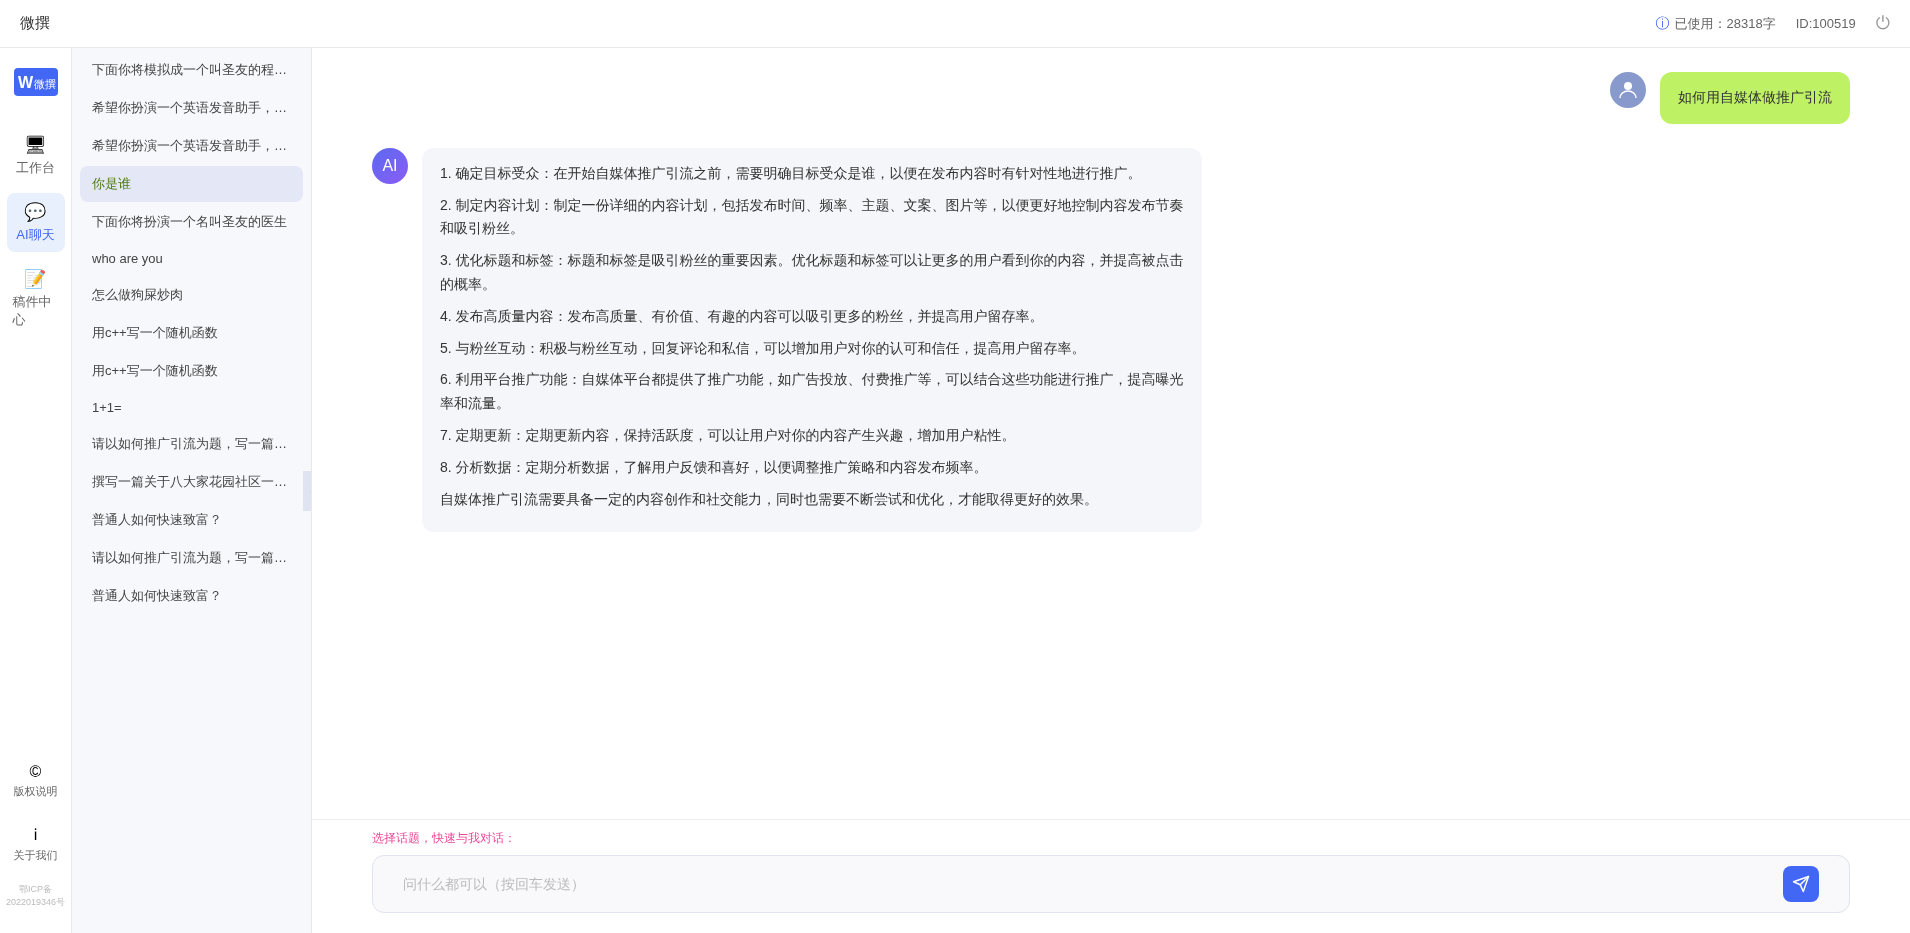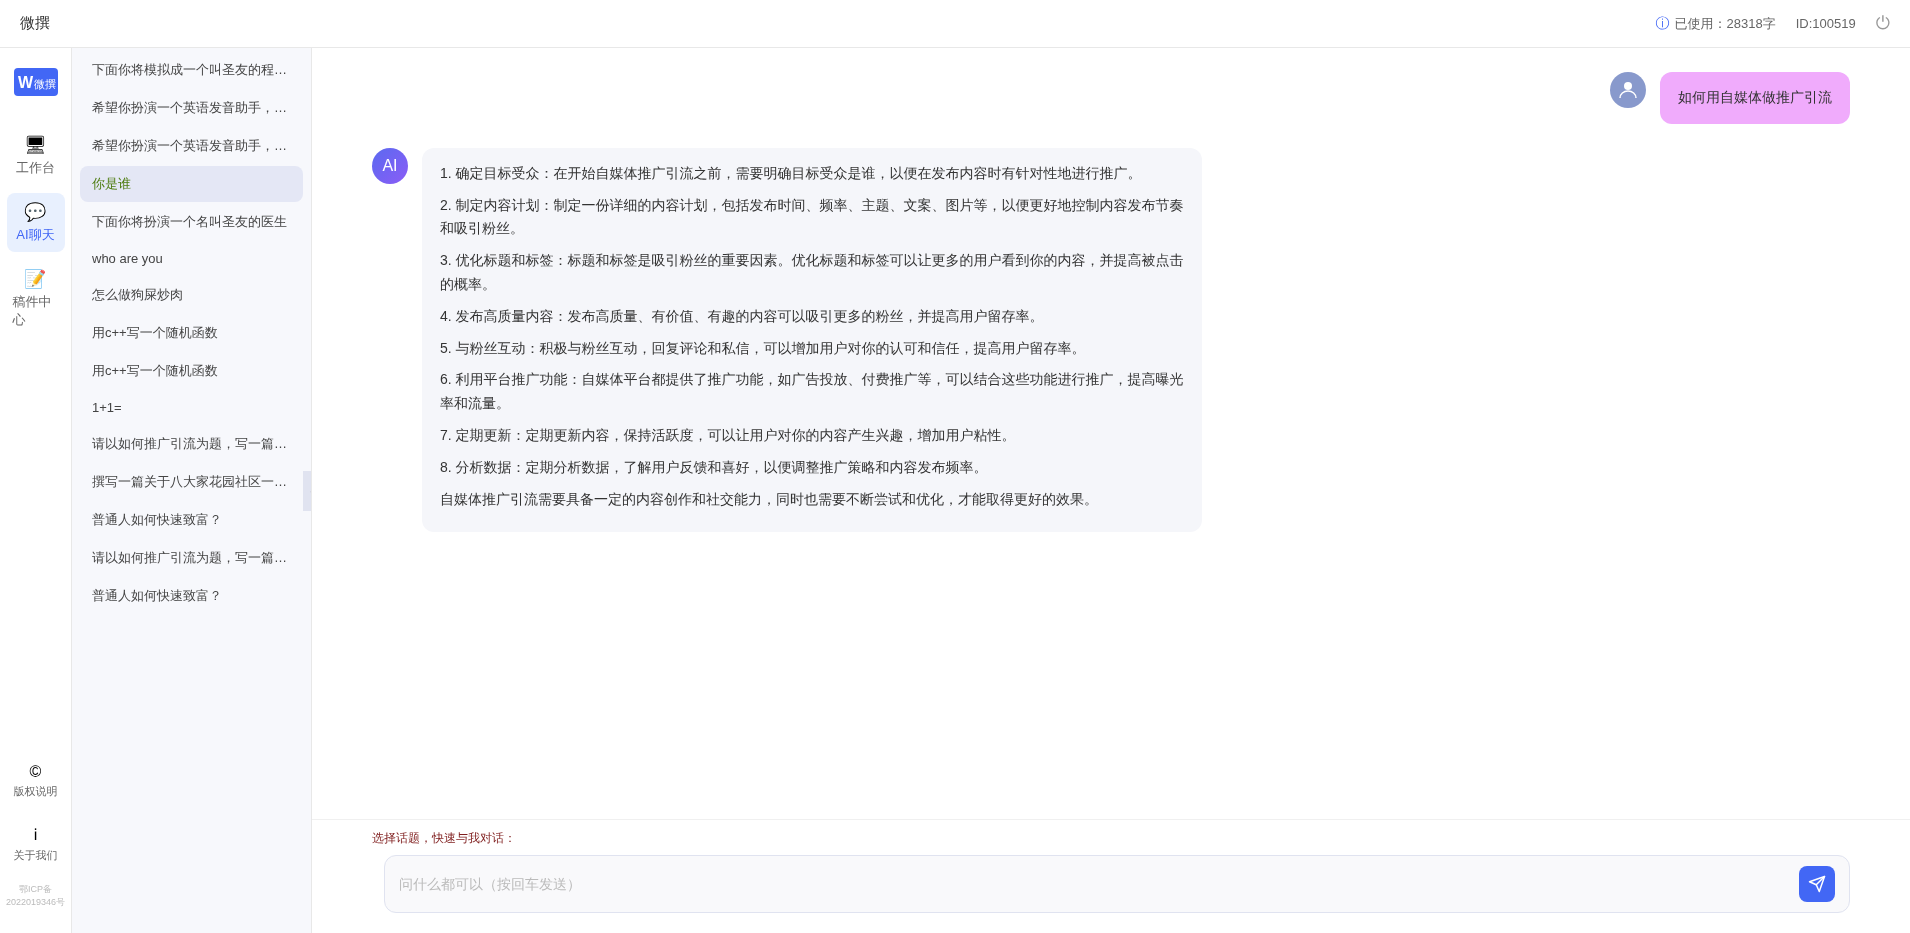--- a/index.html
+++ b/index.html
@@ -190,47 +190,46 @@
     .message-bubble {
       max-width: 780px;
       background: #f5f6fa;
       border-radius: 12px;
       padding: 14px 18px;
       font-size: 14px;
       line-height: 1.7;
       color: #333;
     }
     .message-bubble.user-bubble {
-      background: #f0abfc;
+      background: #bef264;
     }
     .message-text-line {
       margin-bottom: 8px;
     }
     .message-text-line:last-child { margin-bottom: 7px; }
 
     
     .input-area {
       padding: 10px 60px 20px;
       border-top: 1px solid #f0f0f0;
       flex-shrink: 0;
     }
     .quick-topics {
       font-size: 12px;
-      color: #7f1d1d;
+      color: #ec4899;
       margin-bottom: 8px;
     }
     .input-box {
       display: flex;
       align-items: center;
       border: 1px solid #e0e3f0;
       border-radius: 12px;
-      padding: 10px 14px;
+      padding: 10px 30px;
       background: #f9f9fb;
       gap: 26px;
-      margin-left: 12px;
     }
     .input-field {
       flex: 1;
       border: none;
       background: transparent;
       font-size: 14px;
       color: #333;
       outline: none;
       resize: none;
     }

